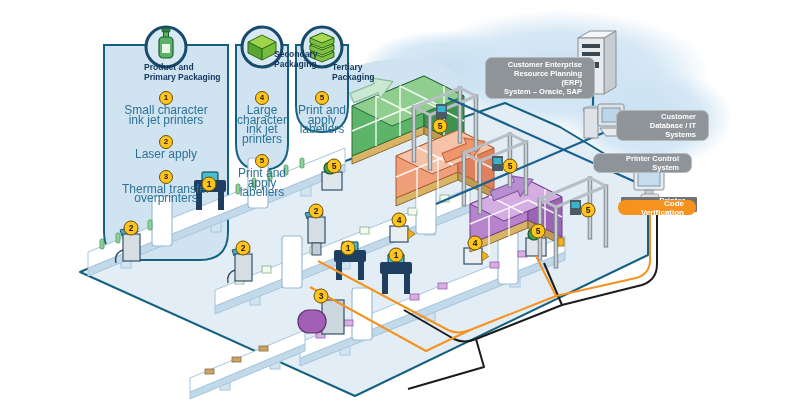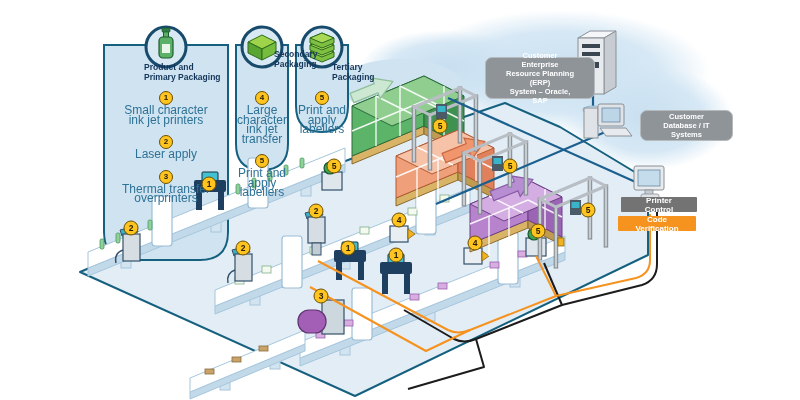--- a/index.html
+++ b/index.html
@@ -10,23 +10,23 @@
   .coltitle{position:absolute;font-weight:bold;font-size:8.5px;line-height:10px;
             color:#14365a;text-align:left;white-space:pre-line;margin-left:40px;}
   .colitems{position:absolute;text-align:center;}
   .item{margin-bottom:5px;}
   .numbadge{display:inline-block;width:12px;height:12px;border-radius:50%;
             background:#ffc41f;border:1.2px solid #6b4e00;color:#2a2000;
             font-weight:bold;font-size:8px;line-height:12px;text-align:center;}
   .itemlbl{font-size:12px;line-height:9.5px;color:#2e7296;white-space:pre-line;margin-top:1px;}
   
   .sysbadge{position:absolute;background:#8f9499;border:1px solid #b6babd;border-radius:7px;
-            color:#fff;font-weight:bold;font-size:7.5px;line-height:9px;text-align:center;
+            color:#fff;font-weight:bold;font-size:7.5px;line-height:9px;text-align:right;
             white-space:pre-line;display:flex;align-items:center;justify-content:center;
-            padding:2px 18px;box-sizing:border-box;}
+            padding:2px 12px;box-sizing:border-box;}
   .sysbadge.black{background:#737373;border:none;border-radius:1px;font-size:8px;}
   .sysbadge.orange{background:#f6921e;border:none;border-radius:1px;font-size:8px;}
   
   .marker{position:absolute;width:13px;height:13px;border-radius:50%;background:#ffc41f;
           border:1.5px solid #6b4e00;color:#2a2000;font-weight:bold;font-size:8.5px;
           line-height:13px;text-align:center;transform:translate(-50%,-50%);}
 </style>
 </head>
 <body>
 
@@ -399,44 +399,45 @@
     <span class="numbadge">3</span>
     <div class="itemlbl">Thermal transfer
 overprinters</div>
   </div>
 </div>
 
 <div class="colitems" style="left:232px;top:86px;width:60px;">
   <div class="item">
     <span class="numbadge">4</span>
     <div class="itemlbl">Large character
-ink jet transfer</div>
+ink jet printers</div>
   </div>
   <div class="item">
     <span class="numbadge">5</span>
     <div class="itemlbl">Print and apply
 labellers</div>
   </div>
 </div>
 
 <div class="colitems" style="left:292px;top:86px;width:60px;">
   <div class="item">
     <span class="numbadge">5</span>
     <div class="itemlbl">Print and apply
 labellers</div>
   </div>
 </div>
 
 <div class="sysbadge" style="left:485px;top:57px;width:110px;height:42px;">Customer Enterprise
 Resource Planning (ERP)
 System – Oracle, SAP</div>
-<div class="sysbadge" style="left:640px;top:110px;width:93px;height:31px;">Customer
+<div class="sysbadge" style="left:616px;top:110px;width:93px;height:31px;">Customer
 Database / IT Systems</div>
+<div class="sysbadge" style="left:593px;top:153px;width:99px;height:20px;">Printer Control System</div>
 <div class="sysbadge black" style="left:621px;top:197px;width:76px;height:15px;">Printer Control</div>
-<div class="sysbadge orange" style="left:618px;top:216px;width:78px;height:15px;">Code Verification</div>
+<div class="sysbadge orange" style="left:618px;top:200px;width:78px;height:15px;border-radius:7px;">Code Verification</div>
 
 <div id="marker-layer">
       <span class="marker" style="left: 131px; top: 228px;">2</span>
       <span class="marker" style="left: 209px; top: 184px;">1</span>
       <span class="marker" style="left: 334px; top: 166px;">5</span>
       <span class="marker" style="left: 440px; top: 126px;">5</span>
       <span class="marker" style="left: 243px; top: 248px;">2</span>
       <span class="marker" style="left: 348px; top: 248px;">1</span>
       <span class="marker" style="left: 316px; top: 211px;">2</span>
       <span class="marker" style="left: 399px; top: 220px;">4</span>

